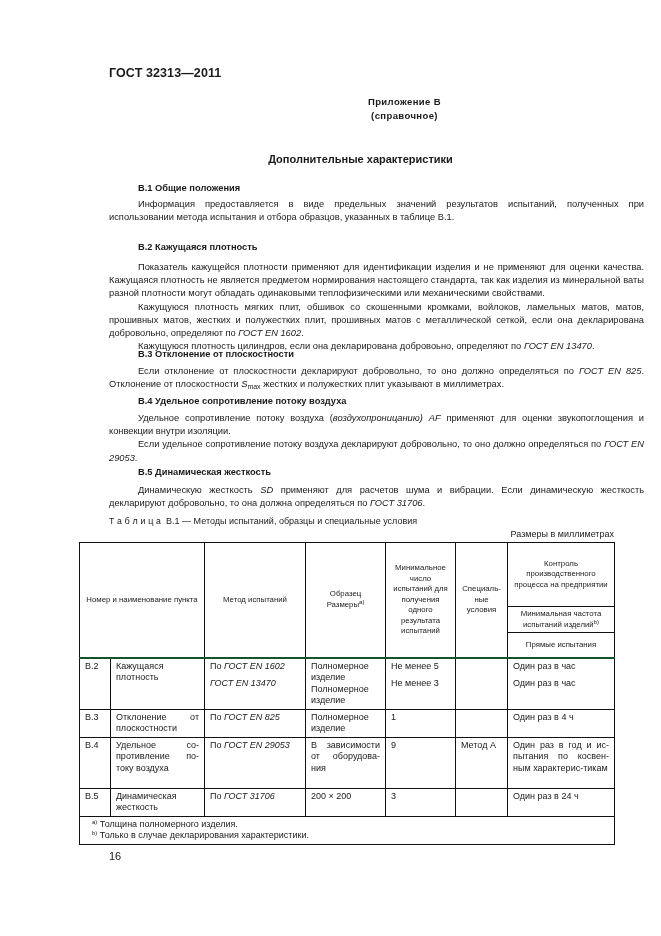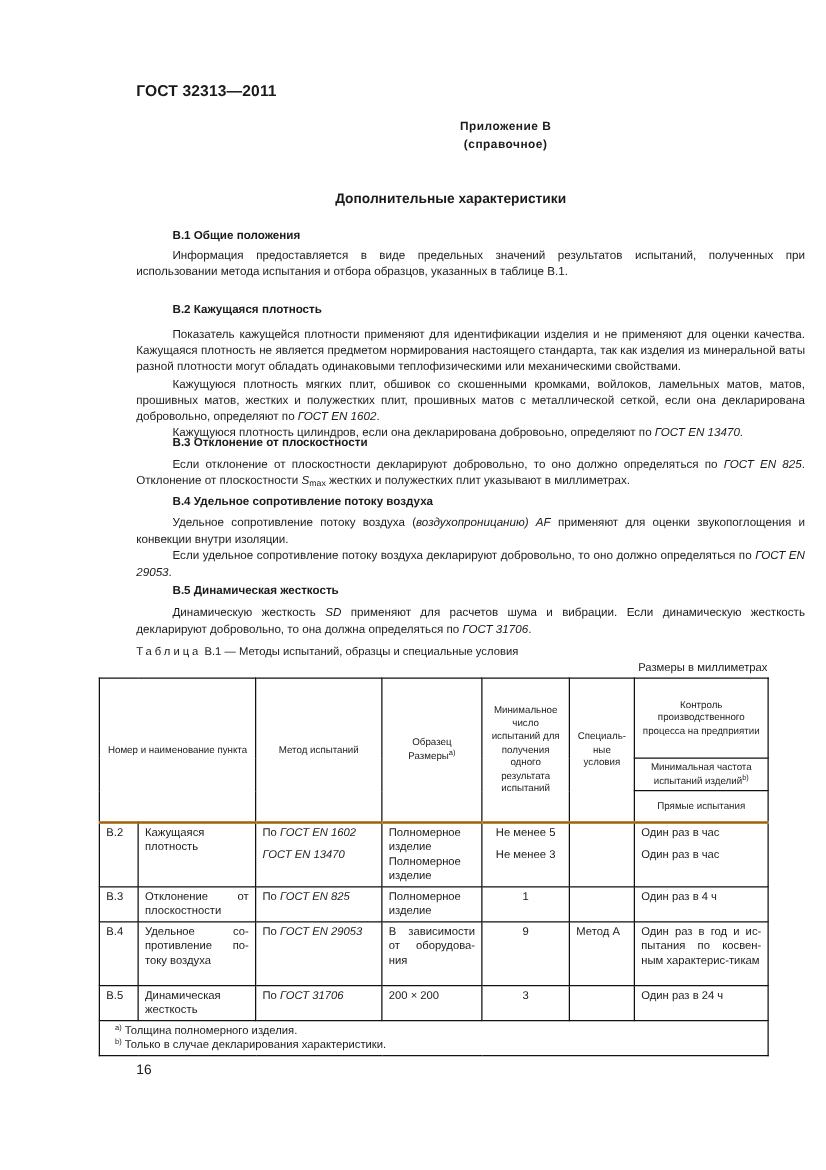--- a/index.html
+++ b/index.html
@@ -9,30 +9,30 @@
   .doc-num { left: 79px; top: 66px; font-size: 12.5px; font-weight: bold; letter-spacing: 0.1px; }
   .annex { left: 0; width: 661px; text-align: center; font-size: 9.5px; font-weight: bold; letter-spacing: 0.4px; margin-left: 44px; }
   .title { left: 0; width: 661px; top: 153px; text-align: center; font-size: 11px; font-weight: bold; }
   .sec { left: 108px; font-size: 9.3px; font-weight: bold; }
   .para { left: 79px; width: 535px; font-size: 9.3px; line-height: 13.2px; text-align: justify; }
   .para p { margin: 0; text-indent: 29px; }
   i { font-style: italic; }
   sub { font-size: 7px; vertical-align: -2px; }
   sup { font-size: 6px; vertical-align: 3px; line-height: 0; }
   .tcap { left: 79px; top: 516px; font-size: 9px; }
-  .tcap .spaced { letter-spacing: 2.4px; }
+  .tcap .spaced { letter-spacing: 2.4px; font-family: Liberation Mono, monospace; }
   .units { right: 47px; top: 529px; font-size: 9px; }
 
   table.t { position: absolute; left: 79px; top: 542px; width: 535px; border-collapse: collapse;
             font-size: 9px; table-layout: fixed; }
   table.t td { border: 1px solid #111; padding: 2px 5px; vertical-align: top; line-height: 11.5px; }
   table.t thead td { font-size: 7.8px; text-align: center; vertical-align: middle; line-height: 10.5px; color: #222; }
-  table.t thead tr:last-child td, table.t thead td.tall { border-bottom: 2px solid #a16207; }
+  table.t thead tr:last-child td, table.t thead td.tall { border-bottom: 2px solid #14532d; }
   table.t tbody td { font-size: 9px; }
-  .c { text-align: center; }
+  .c { }
   .j { text-align: justify; }
   .gap { height: 6px; }
   .fn { font-size: 8.5px; line-height: 12px; padding-left: 12px !important; }
   .fn sup { font-size: 6px; }
   .page { left: 79px; top: 850px; font-size: 11px; }
 </style>
 </head>
 <body>
 
 <div class="abs doc-num">ГОСТ 32313—2011</div>

